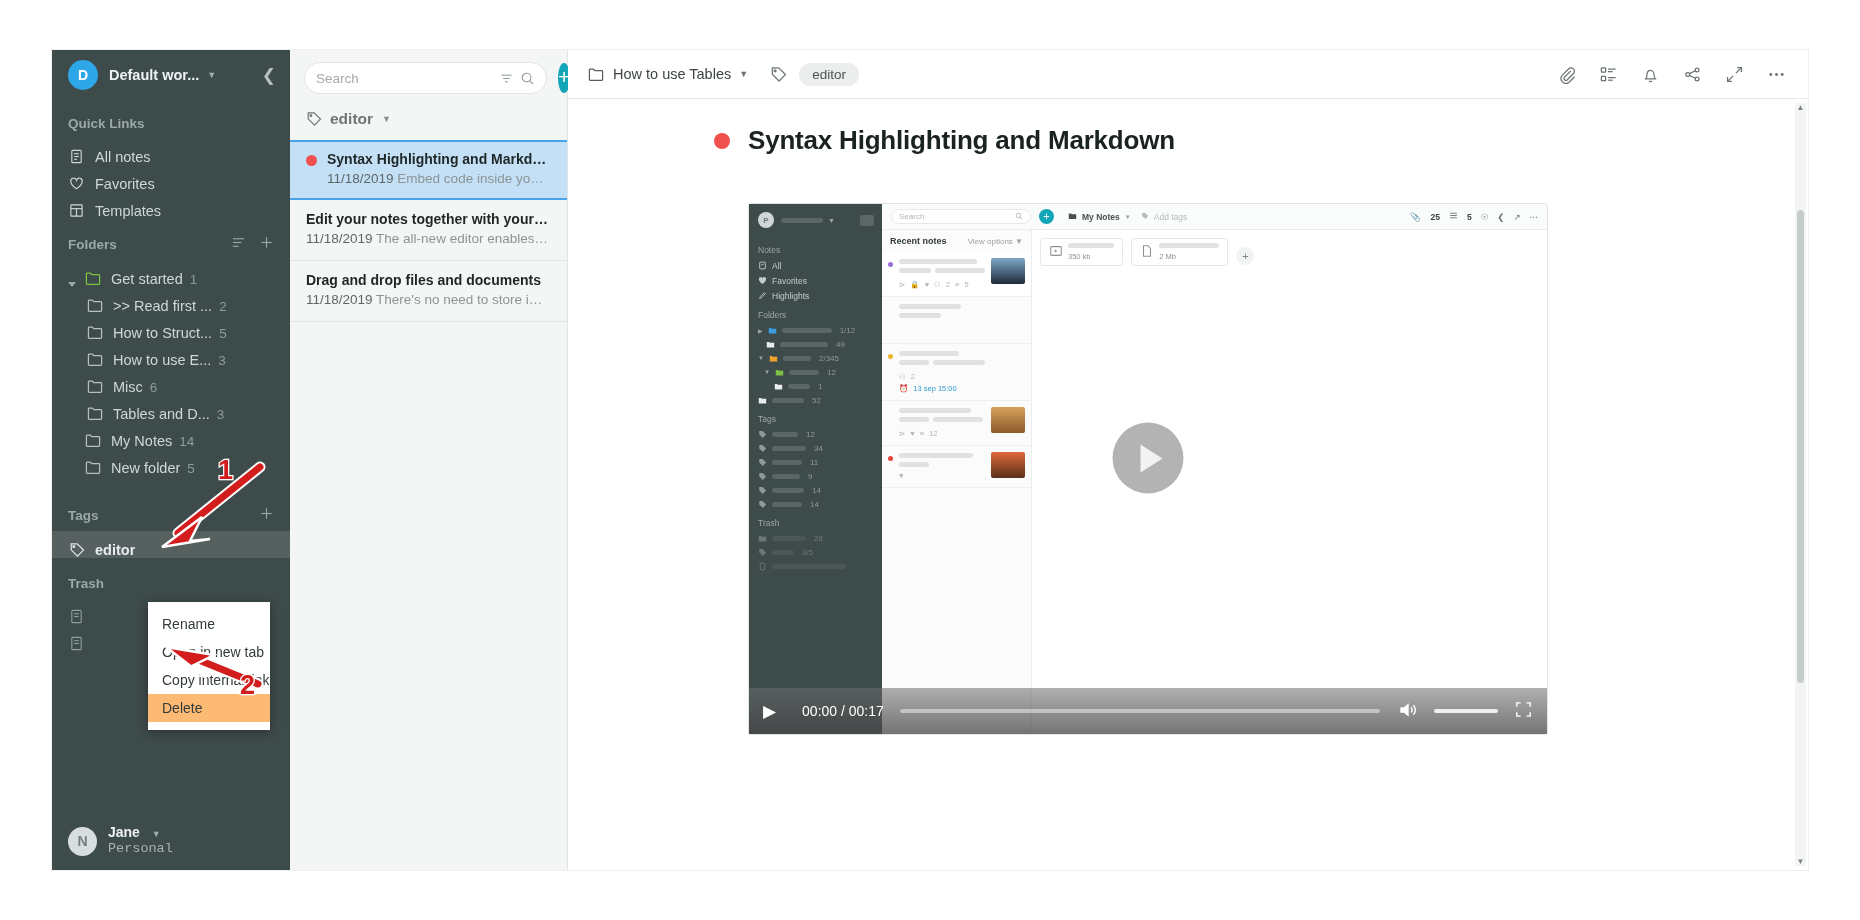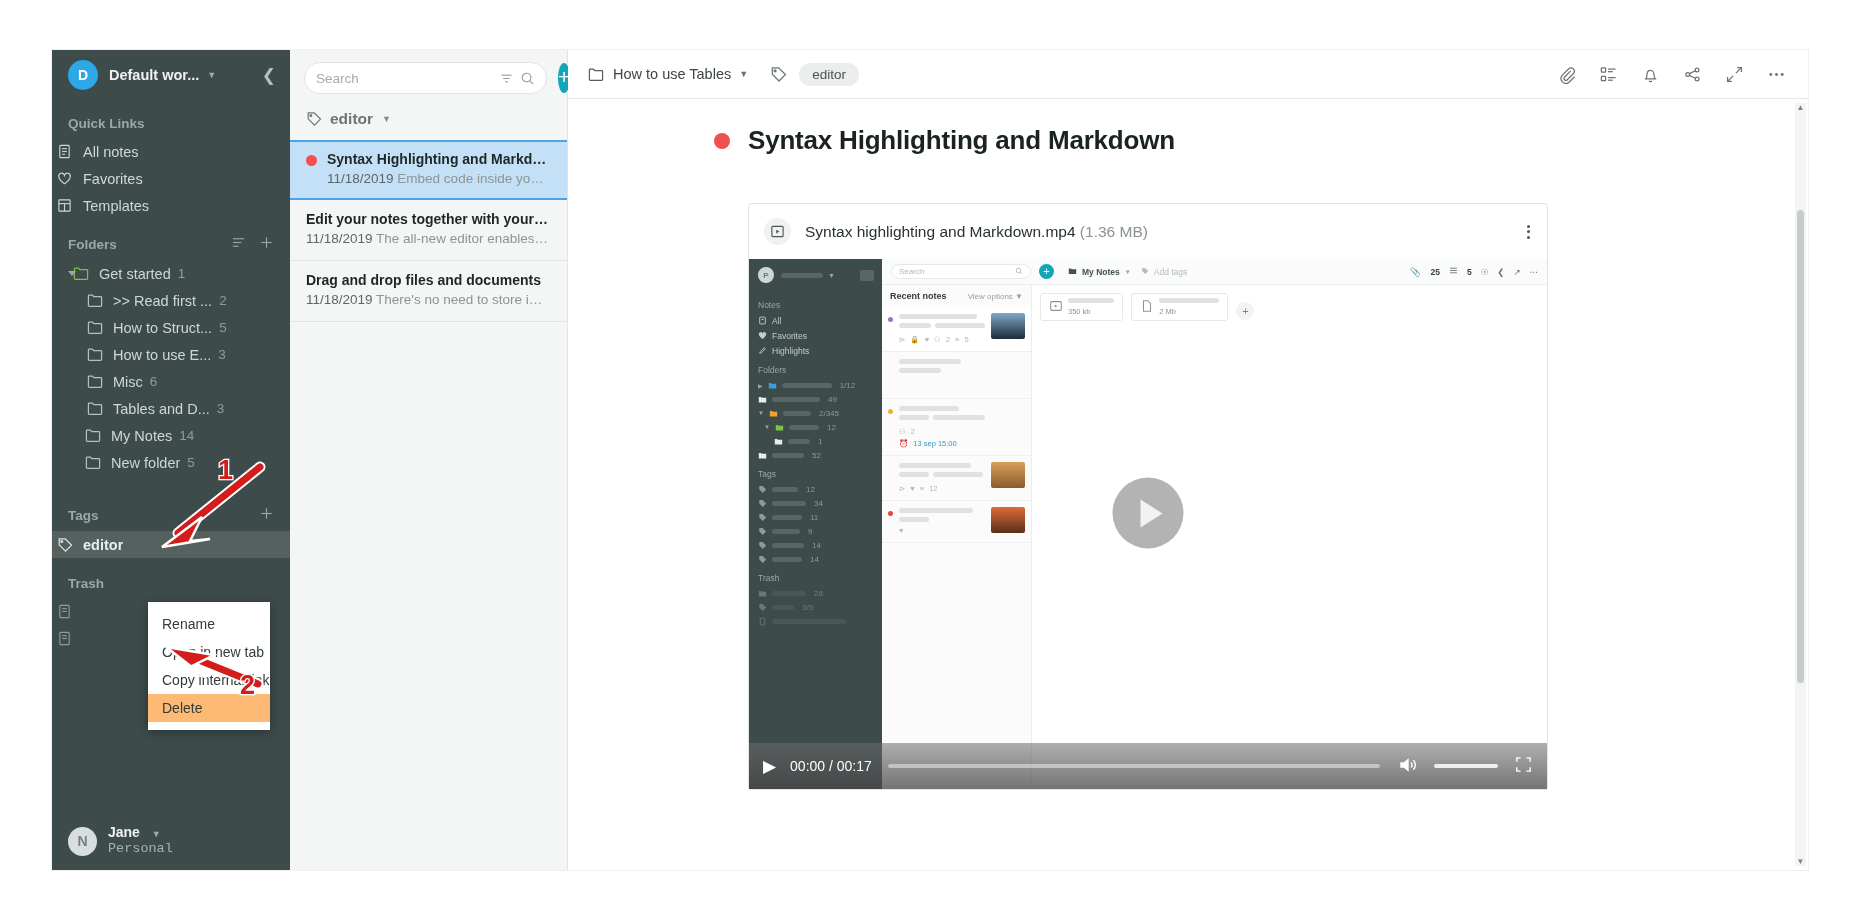--- a/index.html
+++ b/index.html
@@ -53,22 +53,22 @@
   .sb-section-title {
     font-size: 13.5px; font-weight: bold; color: #9aa8a8;
     padding: 0 16px; margin-top: 16px; margin-bottom: 7px;
     display: flex; align-items: center;
   }
   .sb-section-title .sb-actions {
     margin-left: auto; display: flex; gap: 13px;
     font-weight: normal; font-size: 15px; color: #9aa8a8;
   }
   .sb-item {
-    display: flex; align-items: center;
-    height: 27px; padding: 0 4px;
+    display: flex; align-items: flex-end;
+    height: 27px; padding: 0 16px;
     color: #cfd7d7; cursor: pointer; white-space: nowrap;
   }
   .sb-item.selected { background: #56615f; }
   .sb-item .ic {
     width: 17px; height: 17px; margin-right: 10px;
     flex-shrink: 0; display: flex; align-items: center; justify-content: center;
   }
   .sb-item .lbl { font-size: 14.5px; overflow: hidden; text-overflow: ellipsis; }
   .sb-item .cnt { margin-left: 7px; color: #8e9c9c; font-size: 13.5px; }
   .sb-item.bold .lbl { font-weight: bold; color: #e7eded; }
@@ -342,21 +342,21 @@
     border-bottom: 14px solid transparent;
     margin-left: 6px;
   }
   .vid-controls {
     position: absolute; left: 0; right: 0; bottom: 0; height: 46px;
     background: linear-gradient(to bottom, rgba(110,110,110,0.55), rgba(70,70,70,0.75));
     display: flex; align-items: center; padding: 0 14px;
     color: #fff; font-size: 14px; z-index: 11;
   }
   .vc-play { font-size: 17px; margin-right: 14px; cursor: pointer; }
-  .vc-time { margin-right: 16px; font-size: 14px; }
+  .vc-time { margin-right: 16px; font-size: 14px; margin-left: 12px; }
   .vc-track {
     flex: 1; height: 4px; border-radius: 2px;
     background: rgba(255,255,255,0.45); position: relative;
   }
   .vc-right { display: flex; align-items: center; gap: 16px; margin-left: 18px; }
   .vc-vol-track { width: 64px; height: 4px; border-radius: 2px; background: rgba(255,255,255,0.85); }
 
   
   .ed-scrollbar {
     position: absolute; right: 2px; top: 4px; bottom: 4px; width: 11px;
@@ -722,37 +722,20 @@
     <div class="ed-scroll">
       <div class="ed-body">
 
         <div class="ed-title-row">
           <span class="ed-title-dot"></span>
           <h1 class="ed-title">Syntax Highlighting and Markdown</h1>
         </div>
 
 
         <div class="attach-card">
-          <div class="attach-head">
-            <span class="attach-ico">
-              <svg width="15" height="15" viewBox="0 0 16 16" fill="none" stroke="#4c5454" stroke-width="1.2">
-                  <rect x="2" y="2.5" width="12" height="11" rx="1"></rect>
-                  <path d="M6.6 6 10 8l-3.4 2z" fill="#4c5454" stroke="none"></path>
-                </svg>
-            </span>
-            <span class="attach-name">
-              <span>Syntax highlighting and Markdown.mp4</span>
-              <span class="attach-size">(1.36 MB)</span>
-            </span>
-            <span class="attach-kebab">
-                <i></i>
-                <i></i>
-                <i></i>
-              </span>
-          </div>
 
           <div class="video-frame">
 
             <div class="mock">
               <div class="mock-sb">
                 <div class="mock-sb-top">
                   <span class="mock-sb-av">P</span>
                   <span class="mock-bar" style="width:42px;margin-left:7px"></span>
                   <span style="margin-left:5px;font-size:7px;color:#9aa6a6">▼</span>
                   <span style="margin-left:auto;width:14px;height:11px;background:#5b6767;border-radius:2px"></span>
@@ -788,21 +771,21 @@
                 <div class="mock-li">
                   <span style="font-size:6px;color:#9aa6a6">▶</span>
                   <span class="ms">
                       <svg width="10" height="9" viewBox="0 0 17 15" fill="#3a9ee0">
                         <path d="M1.5 13V2.6h4.2l1.5 1.8h8.3V13z"></path>
                       </svg>
                     </span>
                   <span class="mock-bar" style="width:50px"></span>
                   <span class="mock-num">1/12</span>
                 </div>
-                <div class="mock-li" style="padding-left:9px">
+                <div class="mock-li" style="padding-left:17px">
                   <span class="ms">
                       <svg width="10" height="9" viewBox="0 0 17 15" fill="#e9ecec">
                         <path d="M1.5 13V2.6h4.2l1.5 1.8h8.3V13z"></path>
                       </svg>
                     </span>
                   <span class="mock-bar" style="width:48px"></span>
                   <span class="mock-num">49</span>
                 </div>
                 <div class="mock-li">
                   <span style="font-size:6px;color:#9aa6a6">▼</span>

